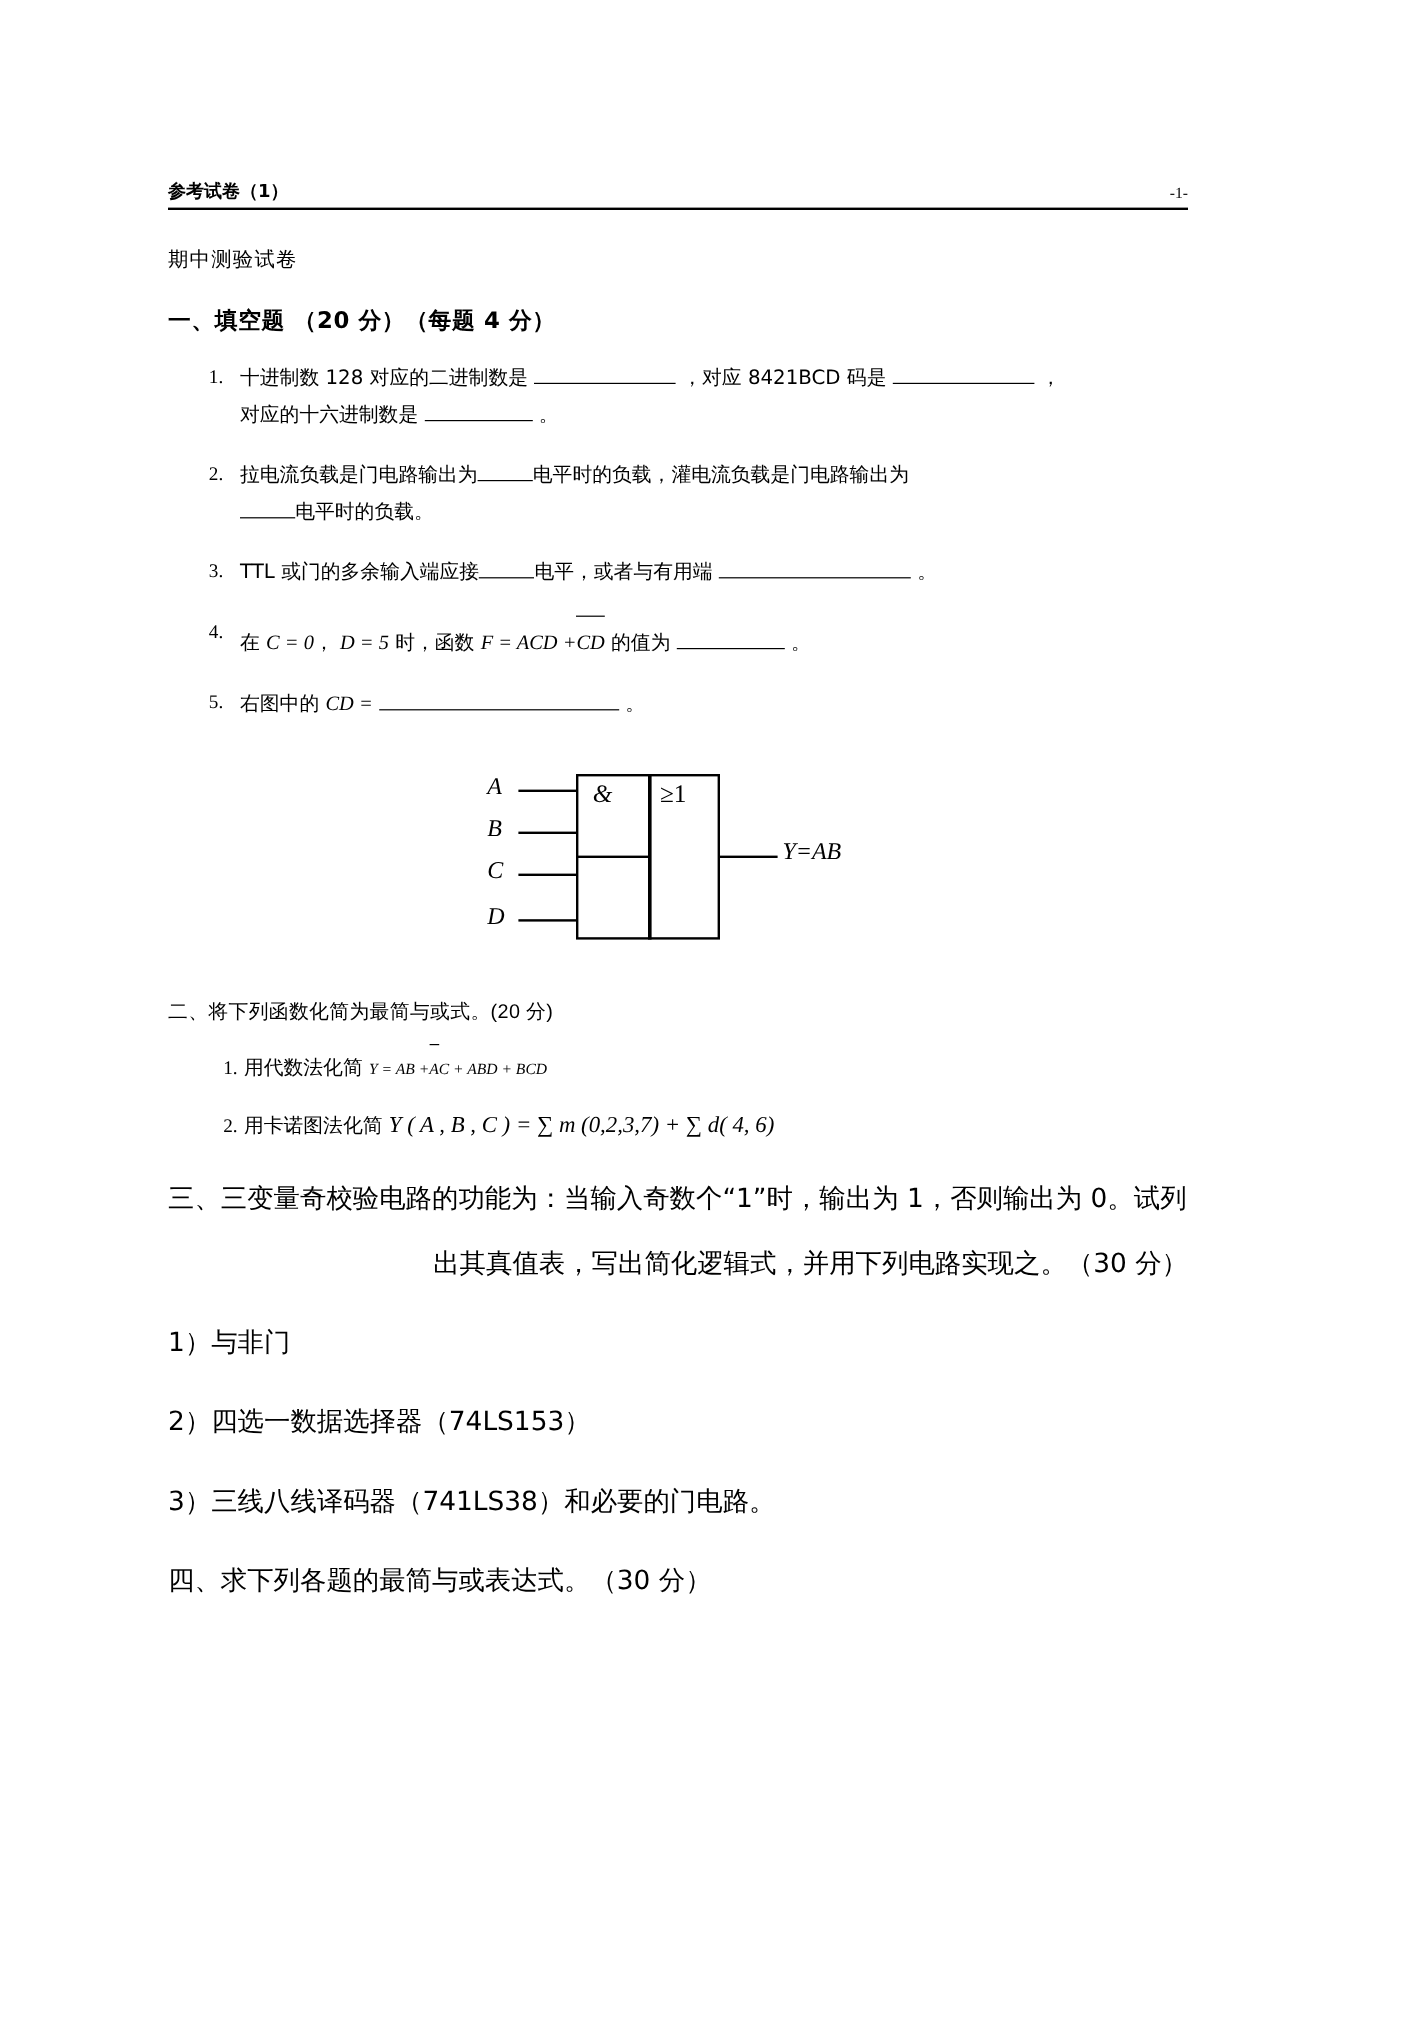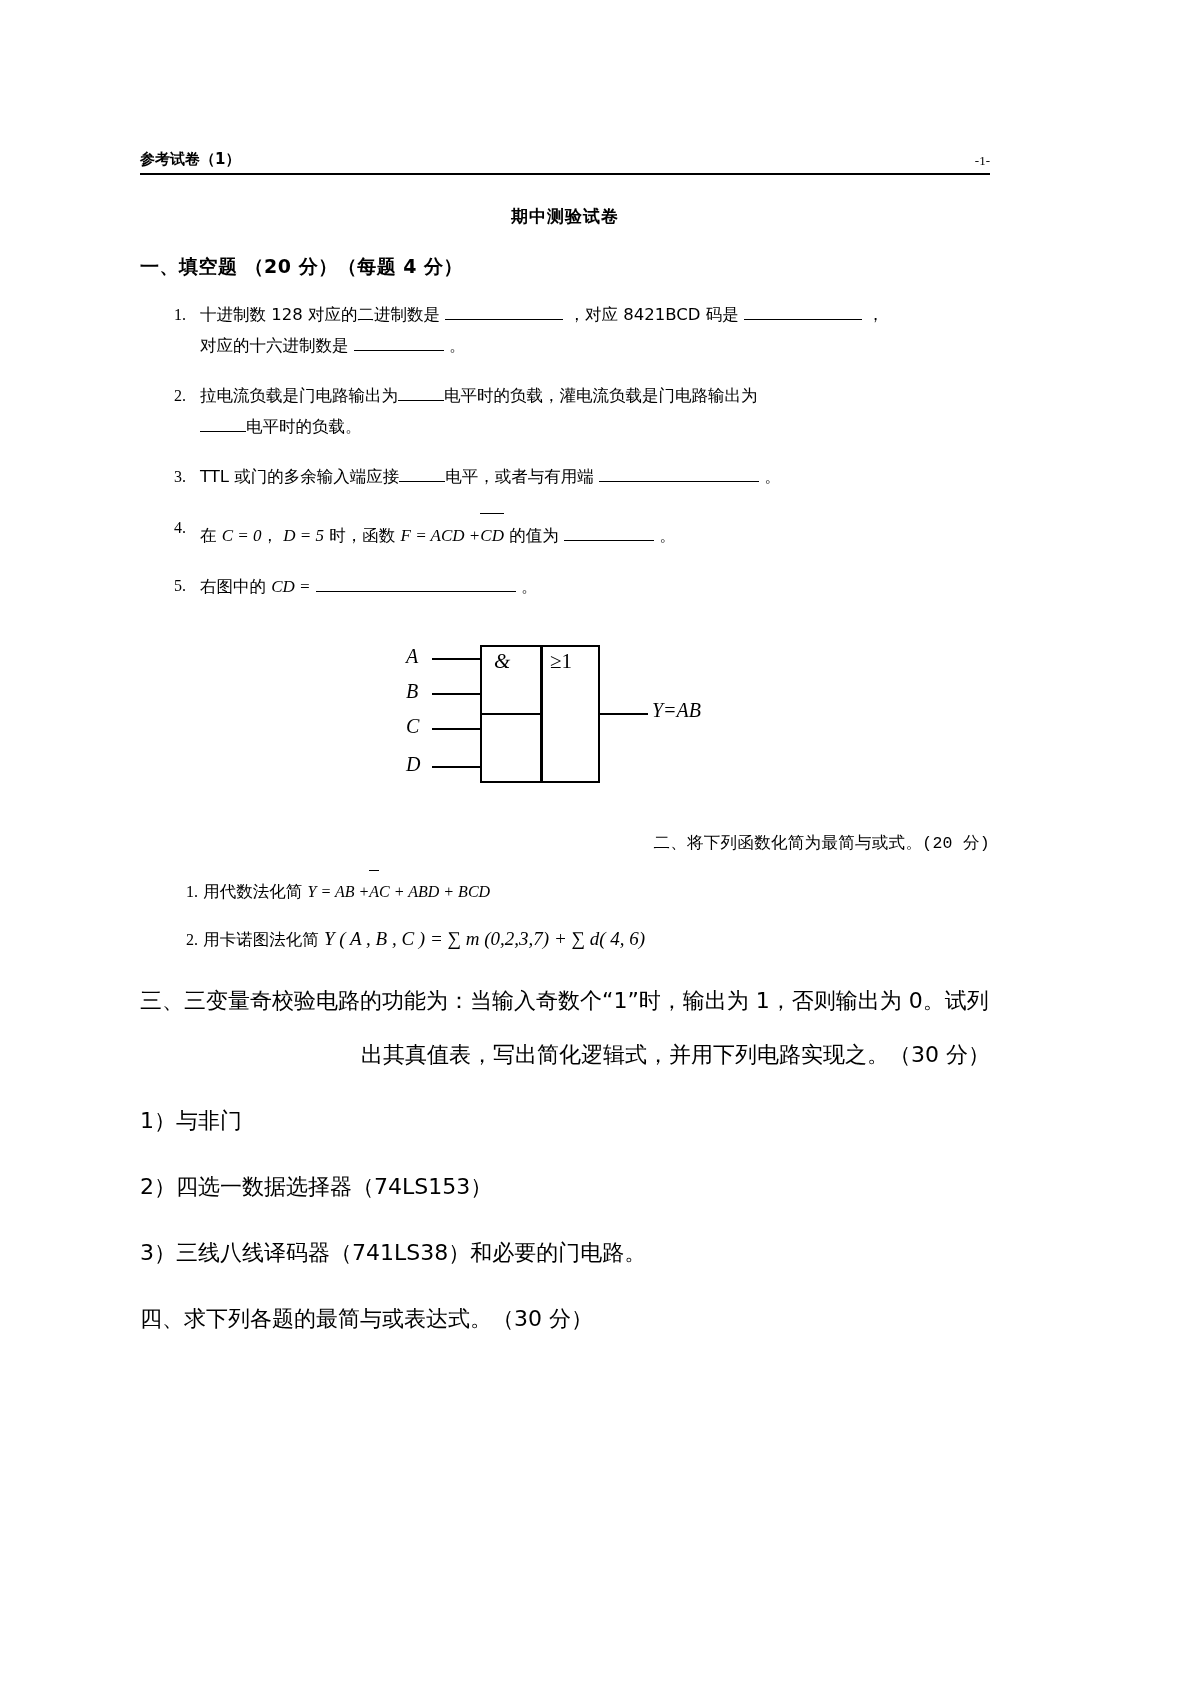--- a/index.html
+++ b/index.html
@@ -39,40 +39,38 @@
   }
   .header-left {
     font-size: 15px;
     font-weight: bold;
   }
   .header-right {
     font-size: 13px;
     font-family: "Liberation Serif", serif;
   }
   .doc-title {
-    text-align: center;
     font-size: 17px;
-    font-weight: bold;
+    font-weight: normal;
     font-family: "DejaVu Sans", sans-serif;
     margin-top: 30px;
     letter-spacing: 1px;
   }
   .section-head {
     font-size: 19px;
     font-weight: bold;
     font-family: "DejaVu Sans", sans-serif;
     margin-top: 26px;
     letter-spacing: 0.5px;
   }
   .section-head-sm {
     font-size: 16.5px;
-    font-family: Liberation Mono, monospace;
+    font-family: Liberation Sans, sans-serif;
     margin-top: 24px;
     letter-spacing: 0.3px;
-    text-align: right;
   }
   .q-list {
     margin: 0;
     padding: 0;
     list-style: none;
   }
   .q-item {
     display: flex;
     margin-top: 20px;
     font-size: 16.5px;
@@ -196,21 +194,21 @@
     margin-top: 22px;
     line-height: 2.0;
   }
   .para-indent {
     margin-left: 46px;
     text-align: right;
   }
   .math {
     font-family: "Liberation Serif", serif;
     font-style: italic;
-    font-size: 16px;
+    font-size: 13px;
   }
   .ovlbar {
     display: inline-block;
     border-top: 1.3px solid #000;
     line-height: 1.05;
     padding-top: 13px;
   }
 </style>
 </head>
 <body>

